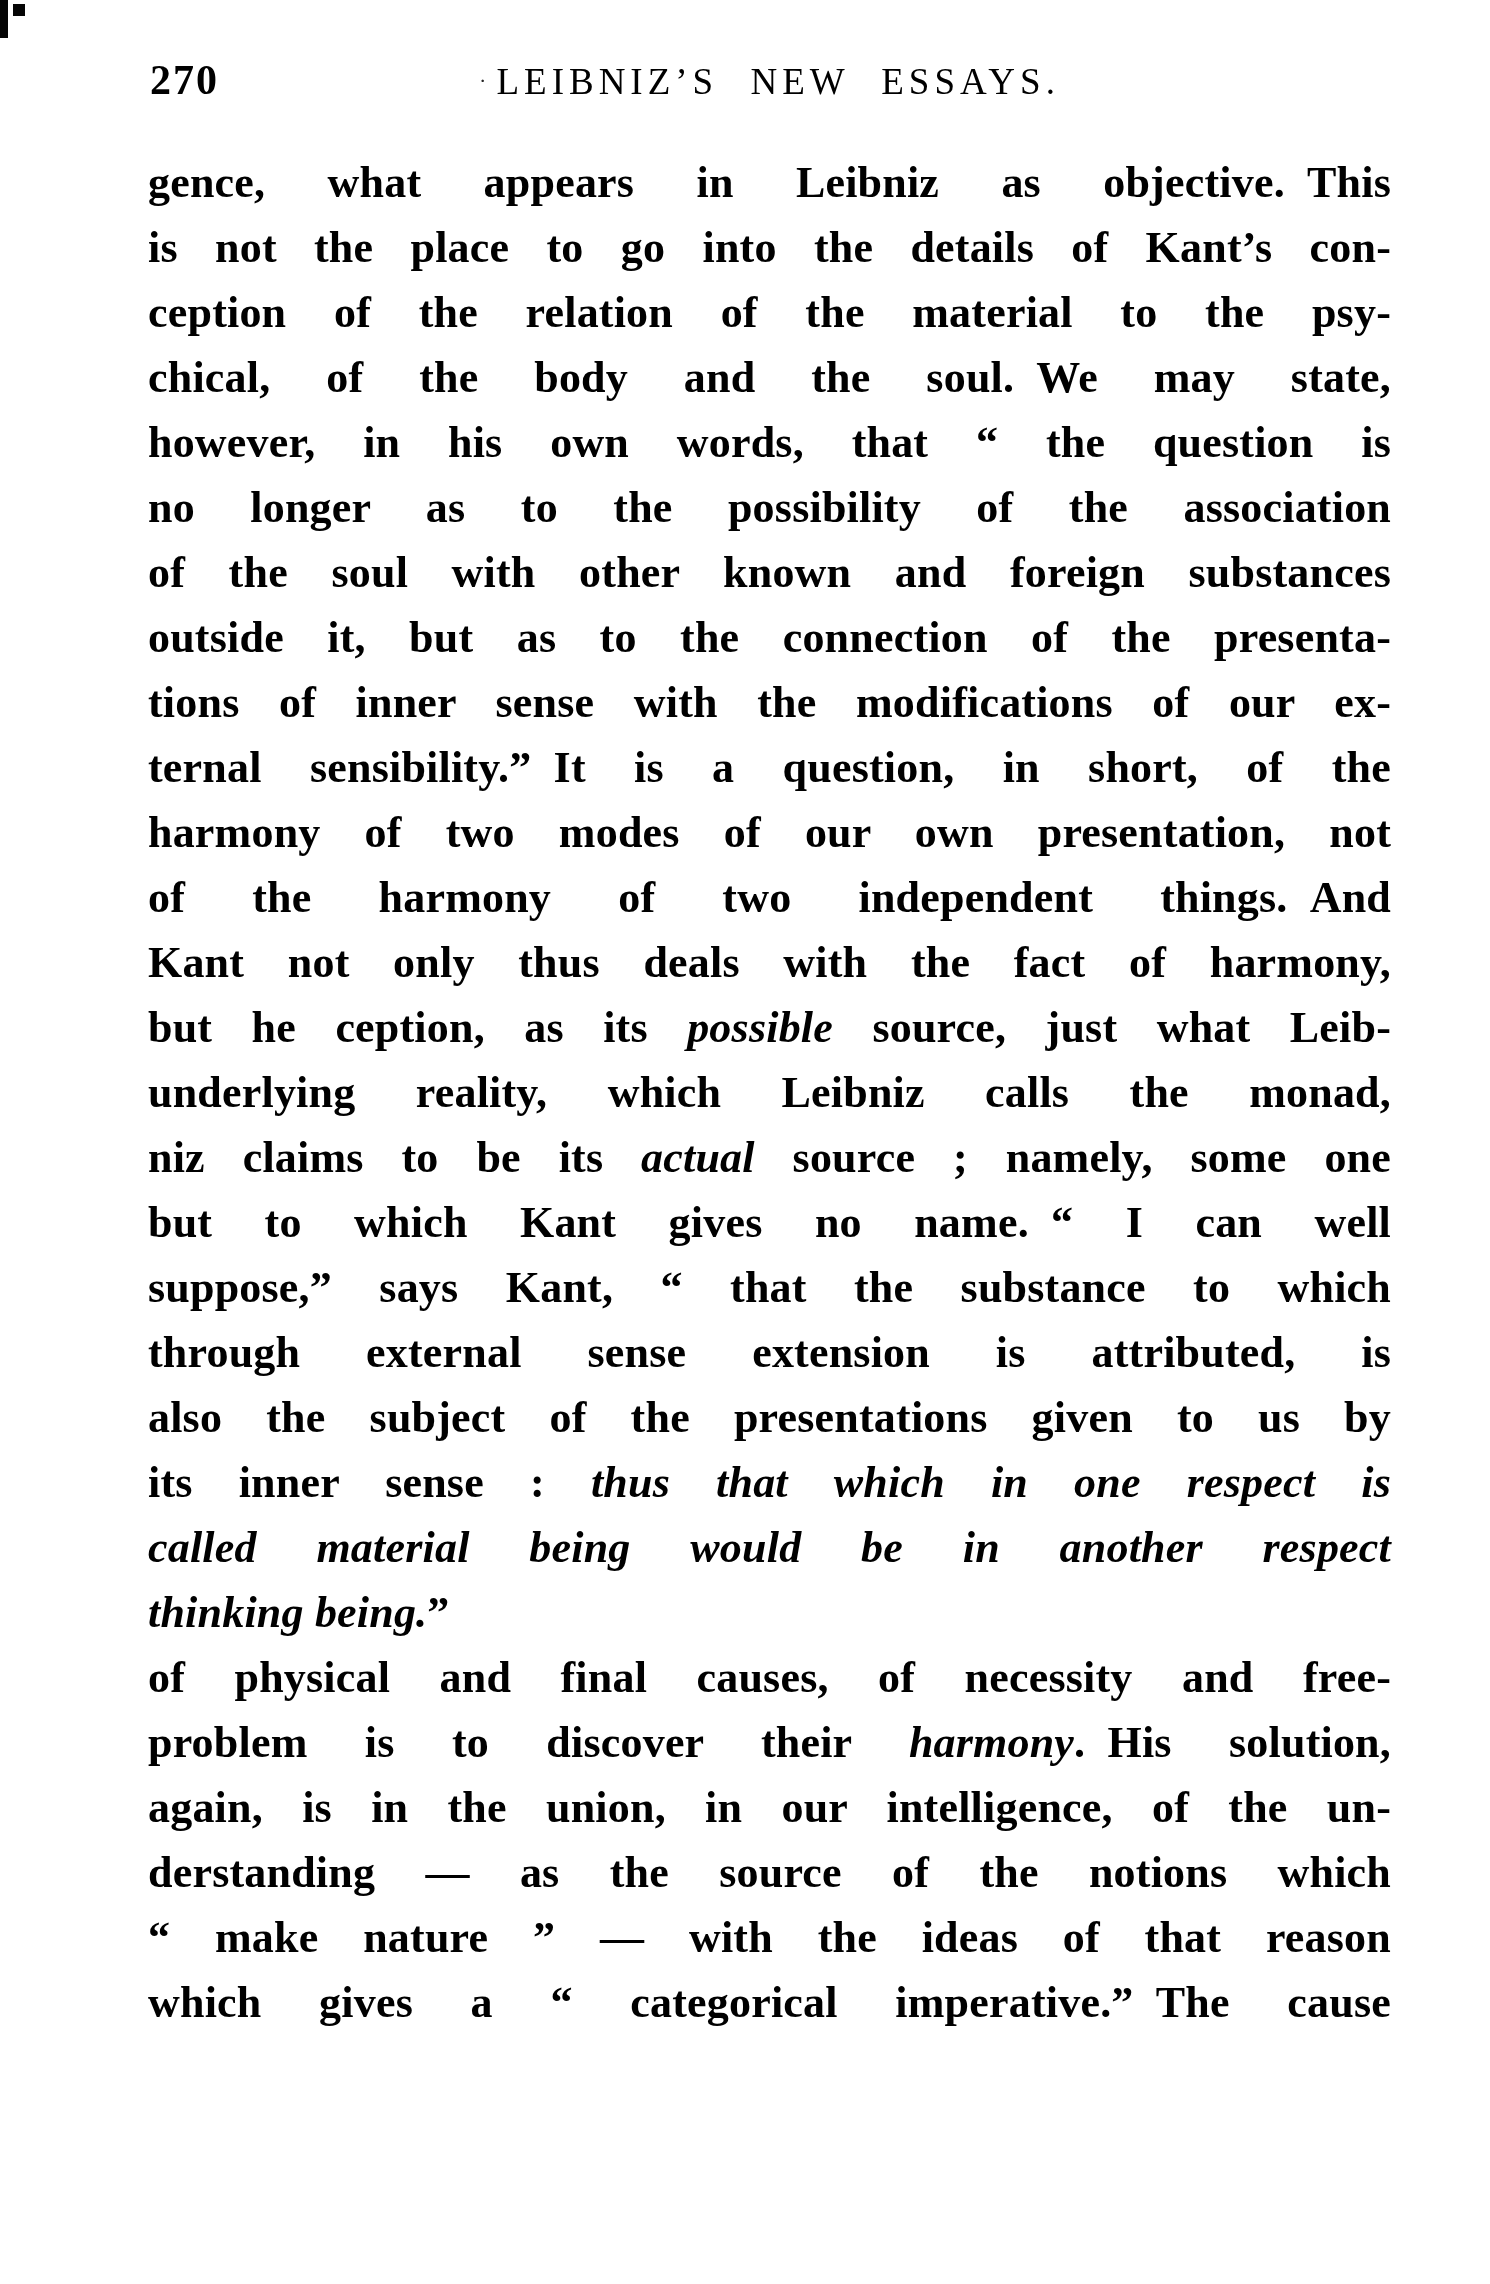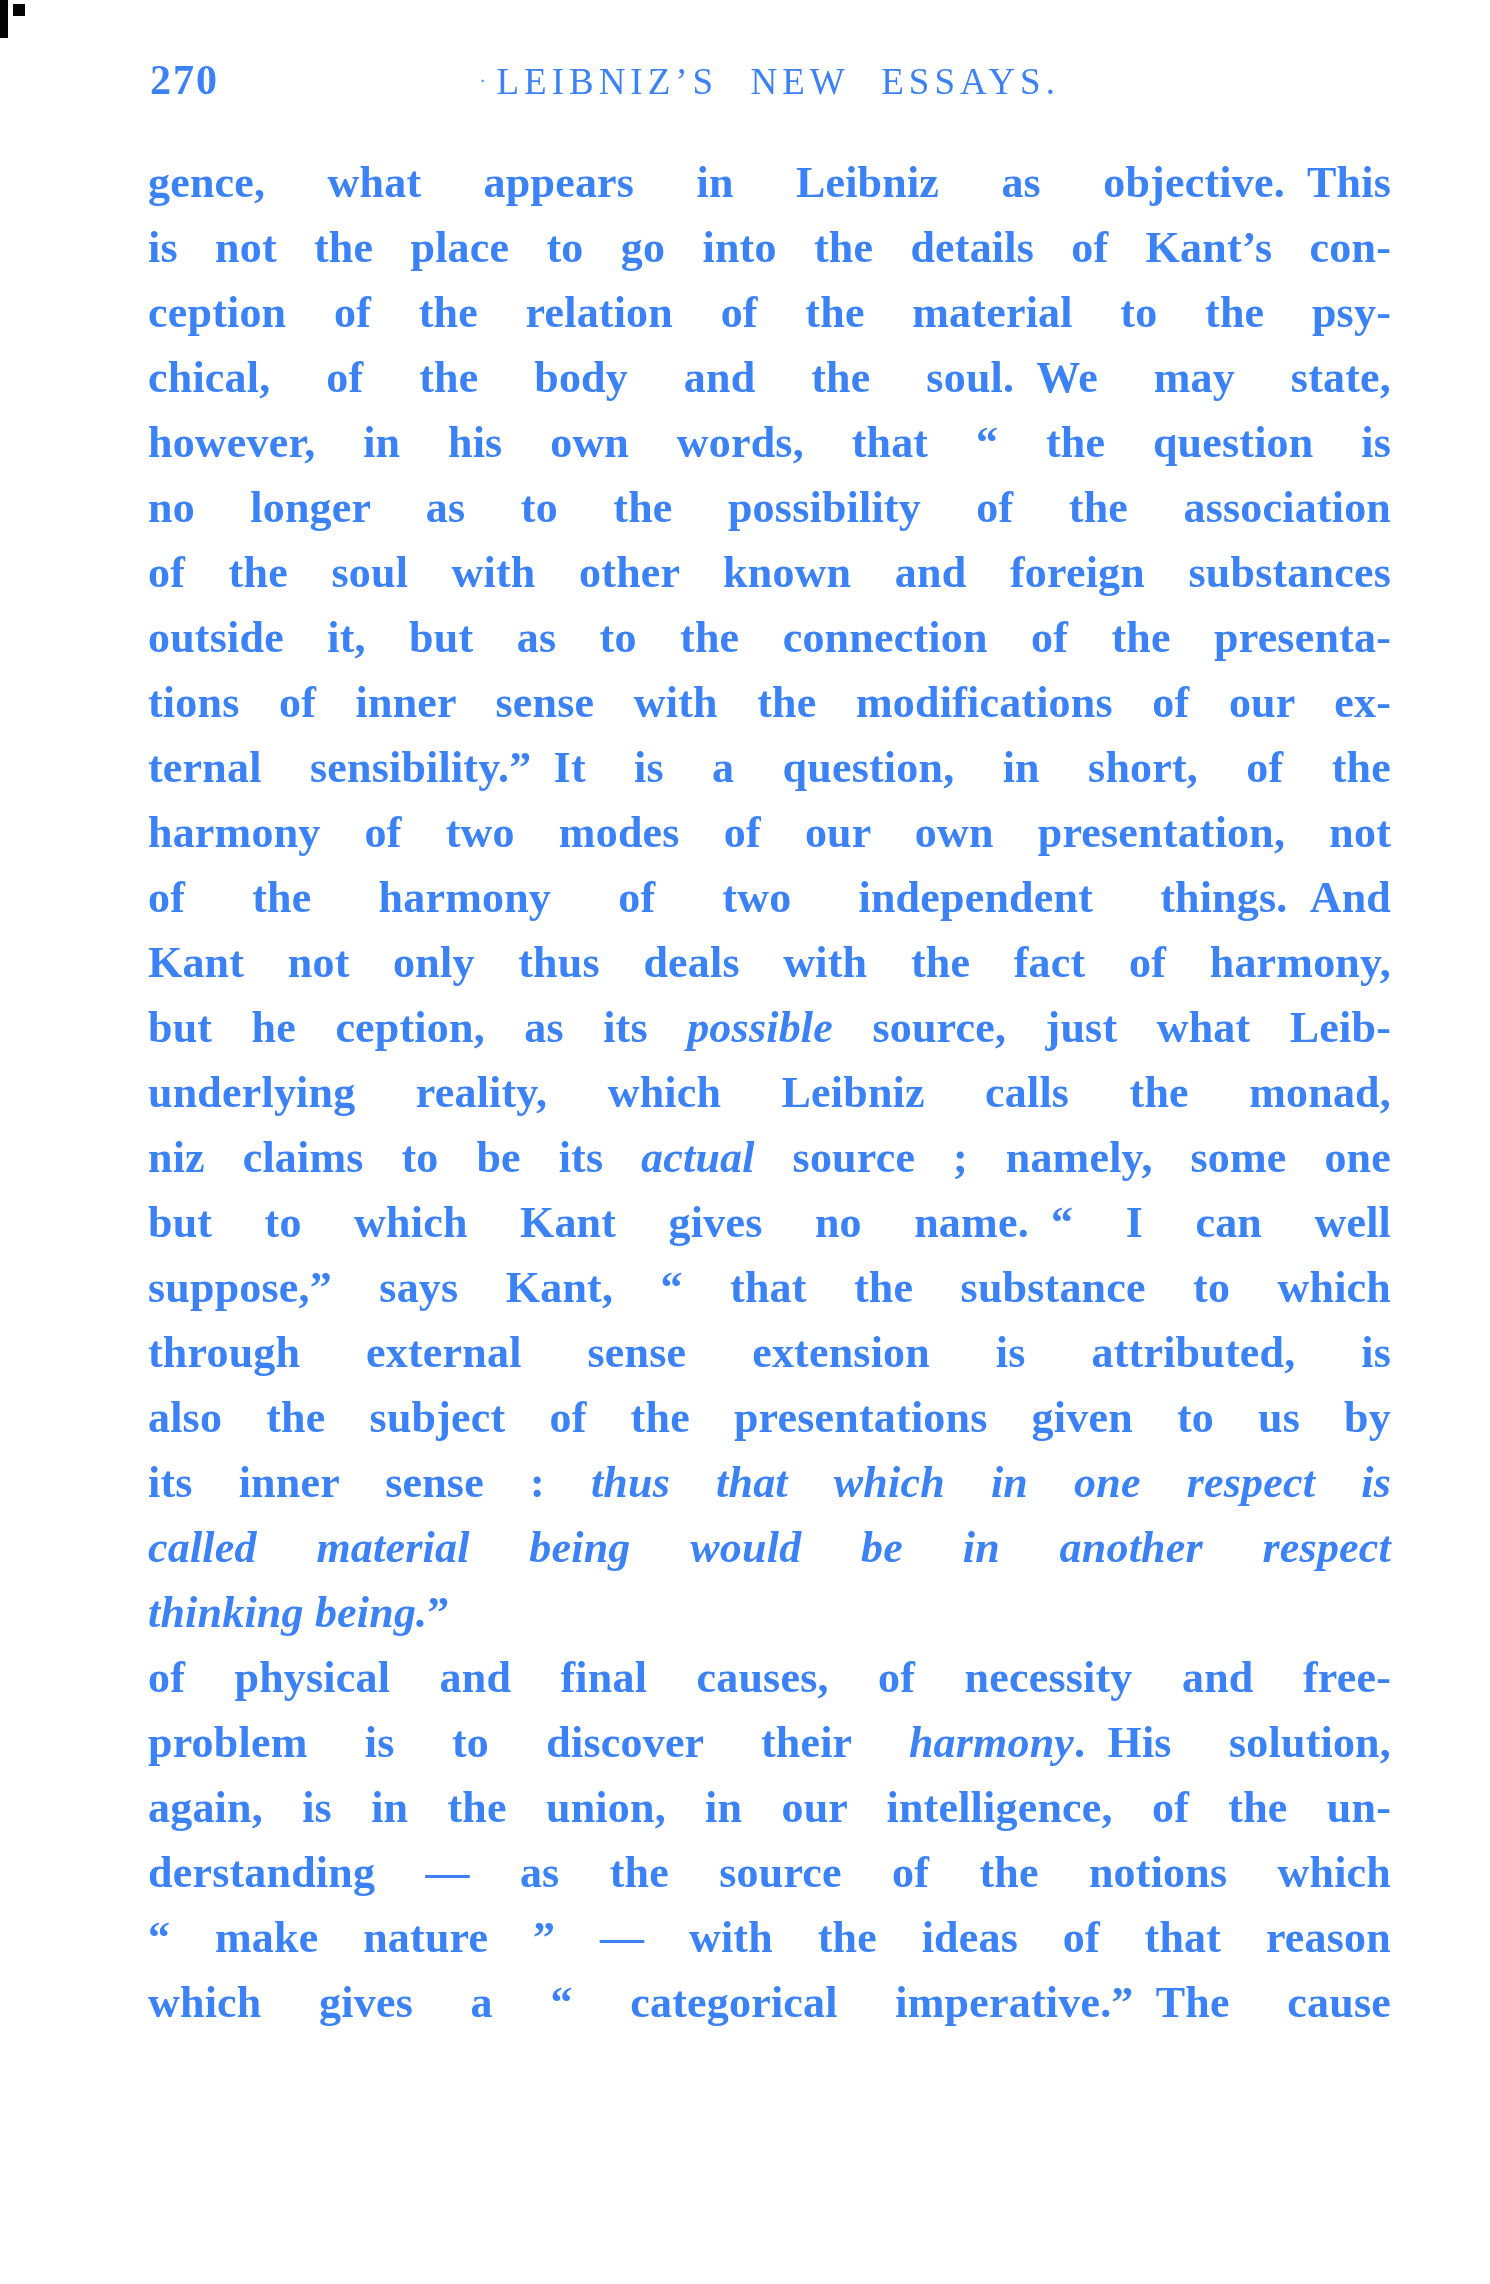--- a/index.html
+++ b/index.html
@@ -1,21 +1,21 @@
 <!DOCTYPE html>
 <html><head>
 <meta charset="utf-8">
 <style>
   html, body { margin: 0; padding: 0; background: #ffffff; }
   .page {
     position: relative;
     width: 1490px;
     height: 2240px;
     background: #ffffff;
-    color: #3b82f6;
+    color: #000000;
     font-family: "Liberation Serif", "DejaVu Serif", serif;
     overflow: hidden;
   }
   
   .corner-bar {
     position: absolute; left: 0; top: 0; width: 8px; height: 38px;
     background: #050505;
   }
   .corner-dot {
     position: absolute; left: 13px; top: 4px; width: 12px; height: 12px;

